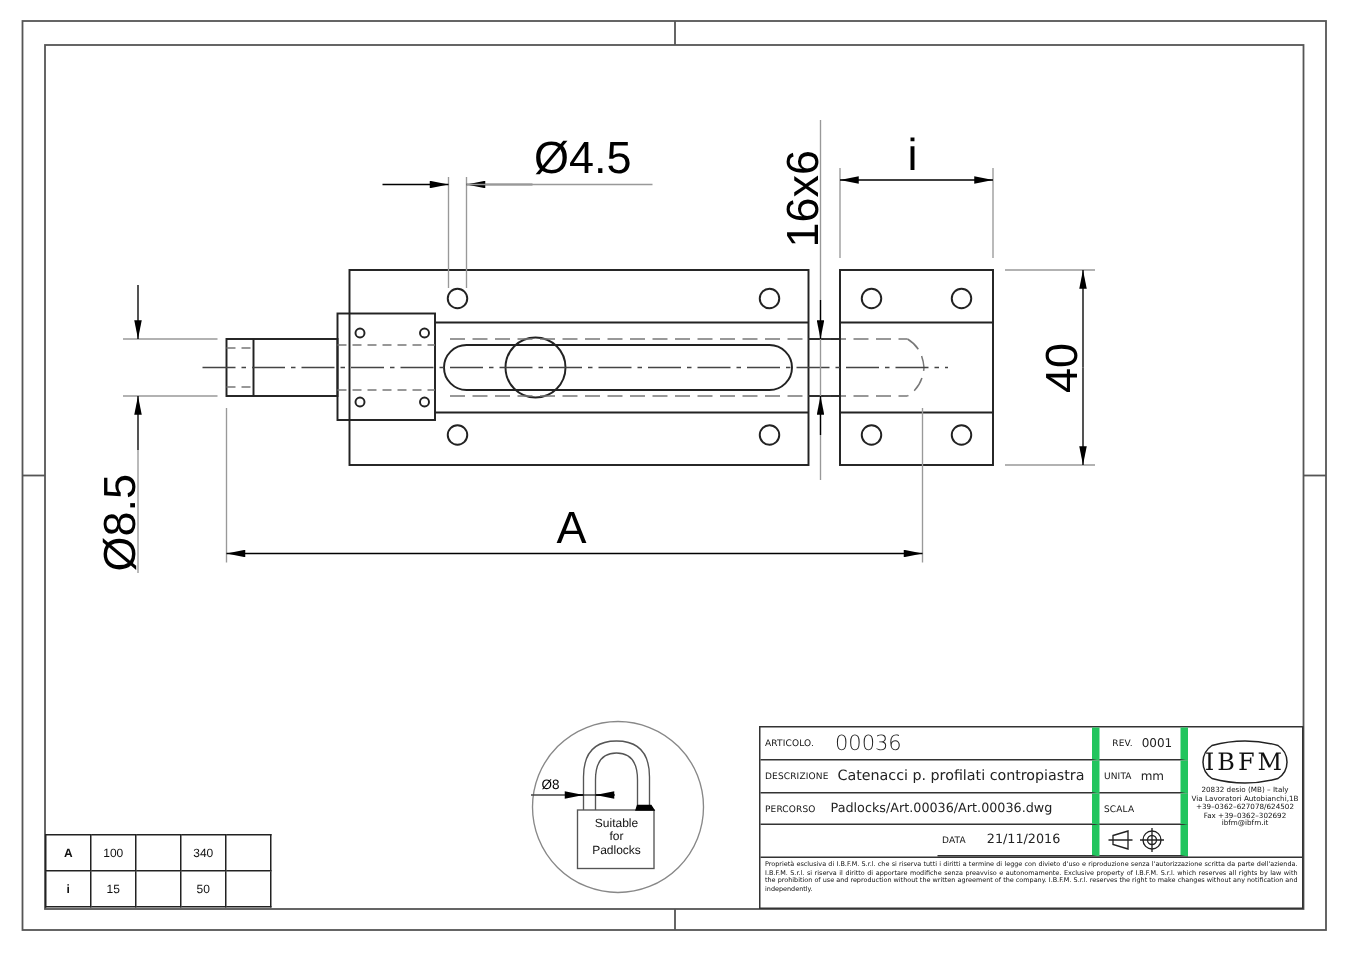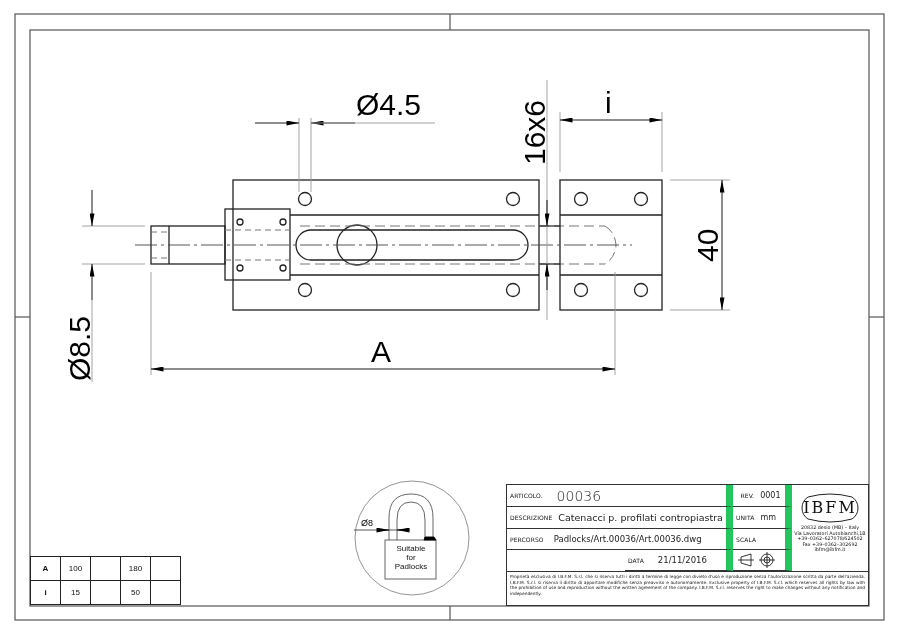--- a/index.html
+++ b/index.html
@@ -1,19 +1,19 @@
 <!DOCTYPE html>
 <html><head>
 <meta charset="utf-8">
 <style>
   html,body{margin:0;padding:0;background:#fff;}
   body{width:900px;height:635px;position:relative;overflow:hidden;font-family:"Liberation Sans",sans-serif;color:#111;}
   svg#drawing{position:absolute;left:0;top:0;}
   .tb{position:absolute;left:506px;top:484px;width:363px;height:122px;border:1px solid #333;box-sizing:border-box;font-family:"DejaVu Sans",sans-serif;}
-  .cell{position:absolute;box-sizing:border-box;border-right:7px solid #22c55e;border-bottom:1px solid #333;white-space:nowrap;overflow:hidden;display:flex;align-items:center;}
+  .cell{position:absolute;box-sizing:border-box;border-right:5px solid #22c55e;border-bottom:1px solid #333;white-space:nowrap;overflow:hidden;display:flex;align-items:center;}
   .lbl{font-size:6px;letter-spacing:0.1px;margin-left:3px;color:#111;}
   .val{font-size:9.5px;margin-left:6px;color:#222;}
   .val.big{font-size:14px;font-weight:300;}
   .legal{position:absolute;left:0;top:86px;width:361px;height:34px;font-size:4.3px;line-height:5.6px;padding:2px 3px;box-sizing:border-box;text-align:justify;color:#111;}
   .logo{position:absolute;left:285px;top:4px;width:76px;height:86px;display:flex;flex-direction:column;align-items:center;}
   .logo-text{font-family:"DejaVu Serif",serif;font-size:16px;letter-spacing:2px;margin-top:9px;}
   .addr{font-size:4.8px;line-height:5.6px;text-align:center;margin-top:8px;}
   .dim-table{position:absolute;left:30px;top:556px;border-collapse:collapse;font-size:8px;}
   .dim-table td{border:1px solid #222;width:29px;height:23px;text-align:center;padding:0;}
   .dim-table td.h{font-weight:bold;}
@@ -156,21 +156,21 @@
   <div>for</div>
   <div>Padlocks</div>
 </div>
 
 <table class="dim-table">
   <tbody>
       <tr>
     <td class="h">A</td>
     <td>100</td>
     <td></td>
-    <td>180</td>
+    <td>340</td>
     <td></td>
   </tr>
   <tr>
     <td class="h">i</td>
     <td>15</td>
     <td></td>
     <td>50</td>
     <td></td>
   </tr>
 </tbody>

